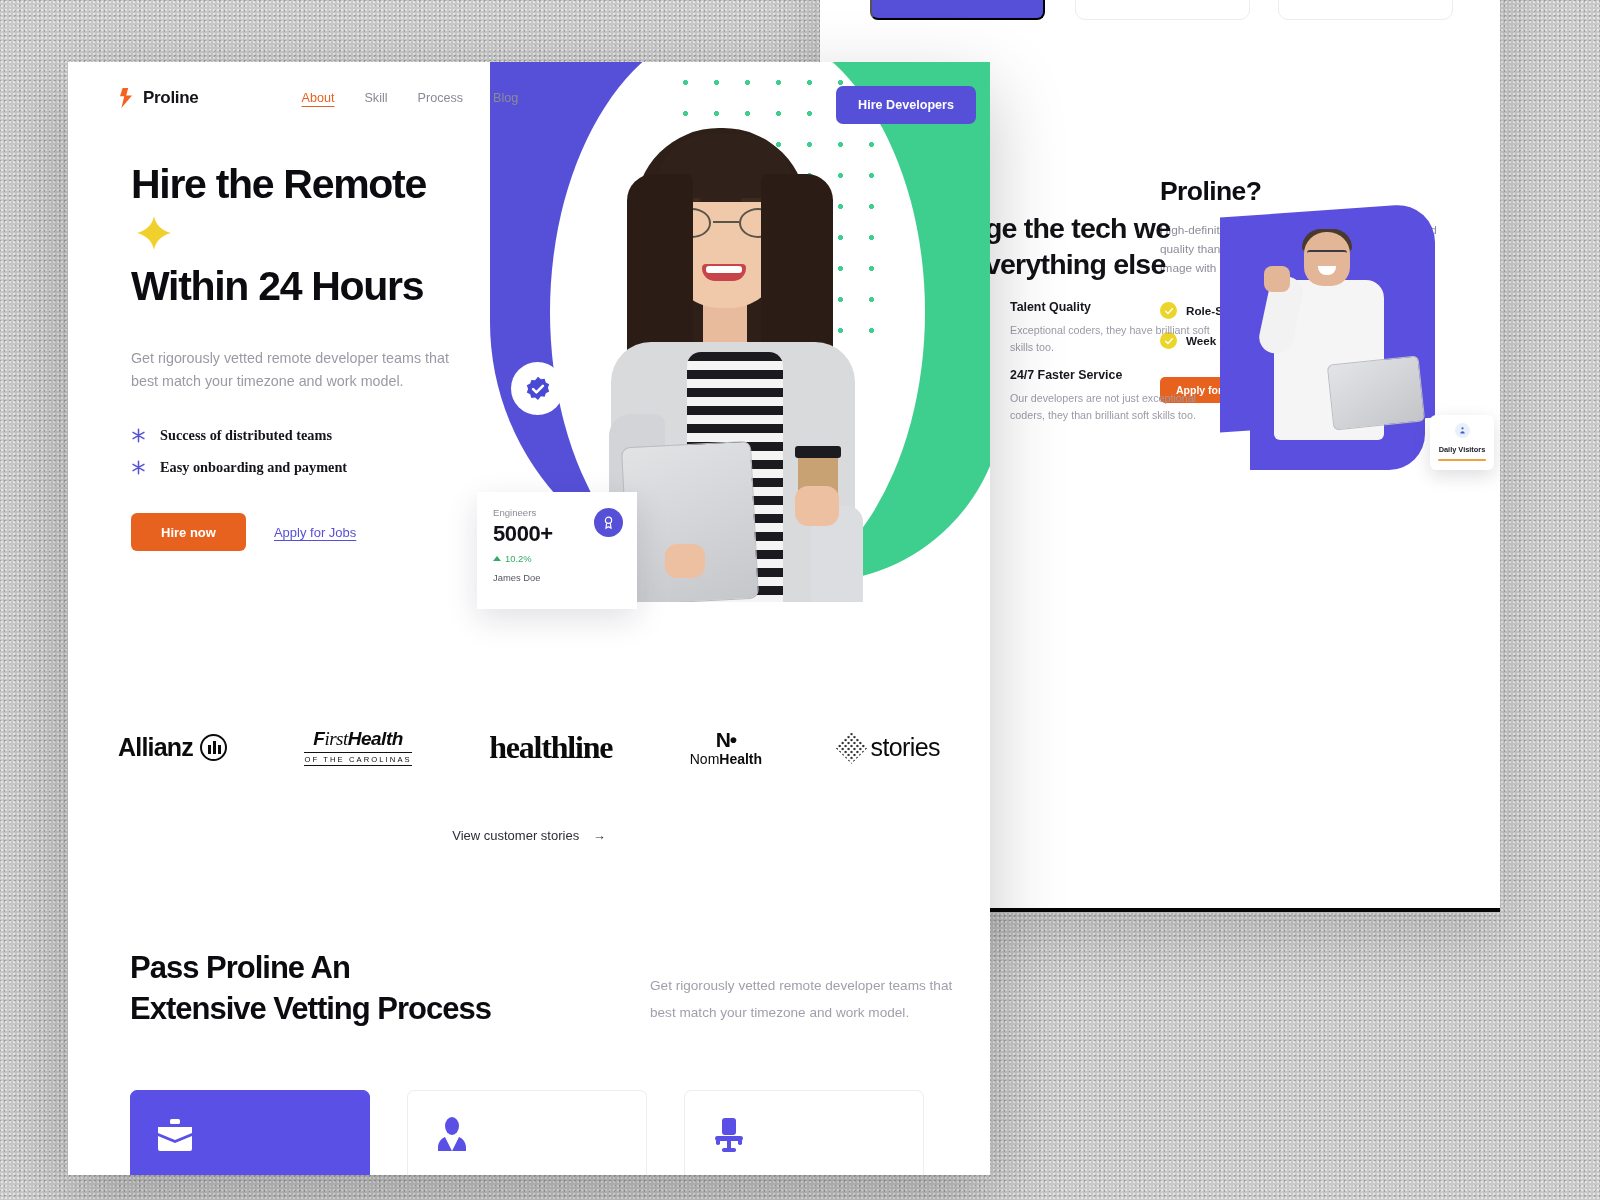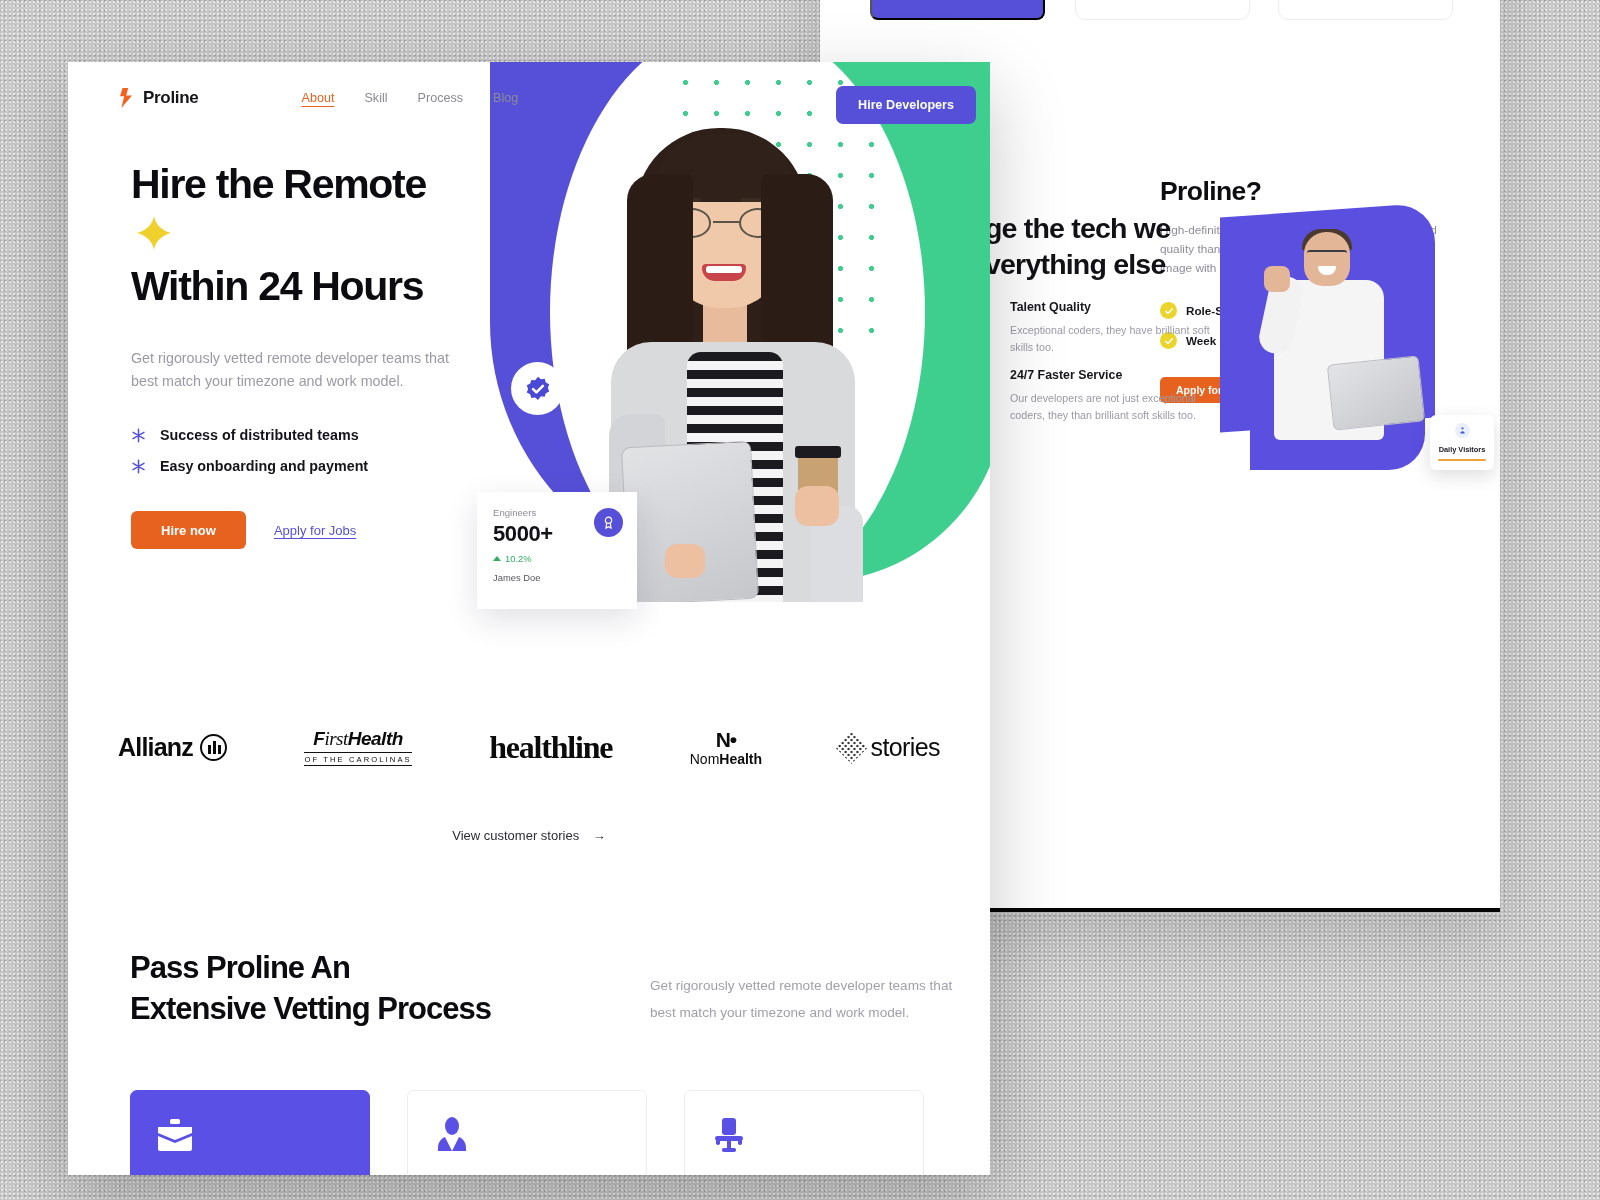--- a/index.html
+++ b/index.html
@@ -231,21 +231,21 @@
   .hero-left { position: absolute; left: 63px; top: 97px; width: 400px; }
   .hero-left h1 {
     font-size: 41px; line-height: 1.22; letter-spacing: -1.3px;
     font-weight: 700; color: #0b0b10;
   }
   .hero-left h1 .star { display: inline-block; vertical-align: -2px; margin-left: 6px; }
   .hero-left p.sub {
     margin-top: 36px; font-size: 14.3px; line-height: 1.62; color: #9a9aa6;
     width: 320px;
   }
-  .bullets { margin-top: 34px; }
+  .bullets { margin-top: 34px; font-family: Liberation Serif, serif; }
   .bullet { display: flex; align-items: center; gap: 14px; margin-bottom: 15px; }
   .bullet .ast { width: 15px; height: 15px; flex: 0 0 15px; }
   .bullet .txt { font-size: 14.3px; font-weight: 700; color: #14141b; }
   .hero-actions { margin-top: 37px; display: flex; align-items: center; gap: 14px; }
   .btn-hire {
     background: #e8621f; color: #fff; border: none; border-radius: 6px;
     font-size: 13px; font-weight: 700; height: 38px; padding: 0 30px;
     cursor: pointer; font-family: "Liberation Sans", sans-serif;
   }
   .btn-apply {

